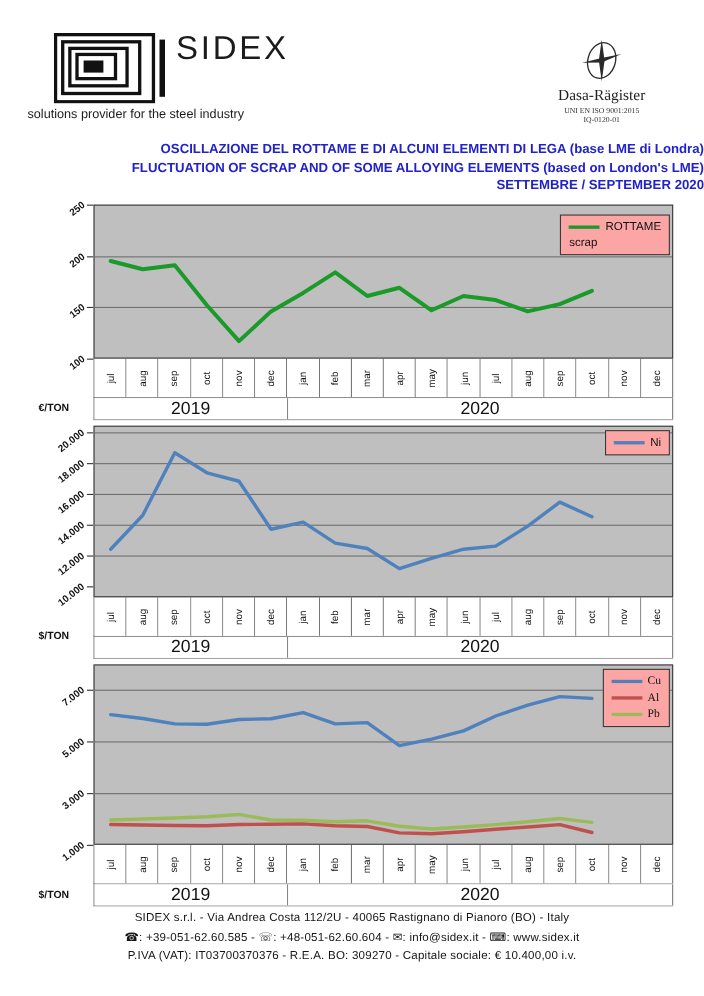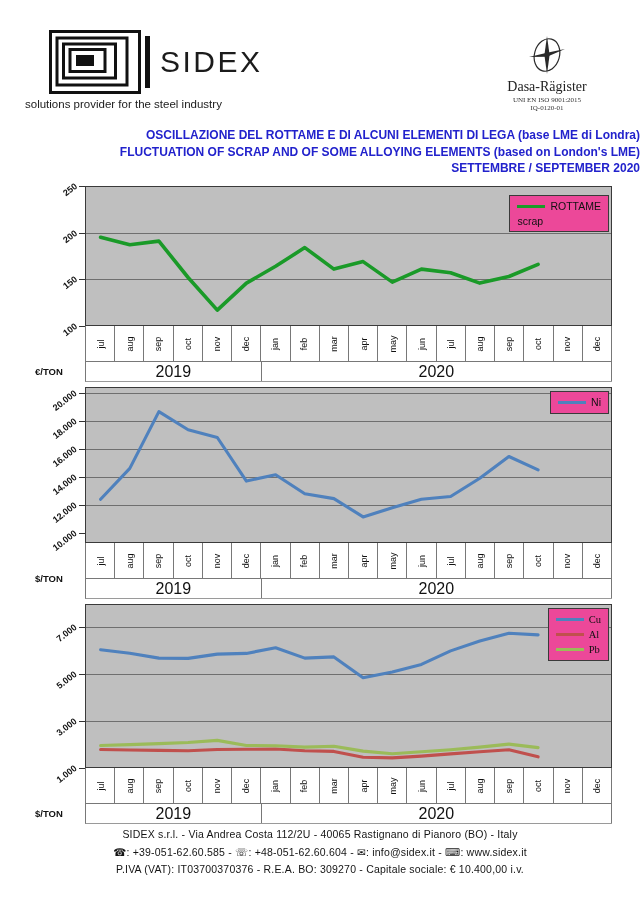--- a/index.html
+++ b/index.html
@@ -3,21 +3,21 @@
 <meta charset="utf-8">
 <style>
   html,body { margin:0; padding:0; }
   body {
     width:640px; height:905px; position:relative; background:#ffffff;
     font-family:"Liberation Sans", sans-serif; color:#111; overflow:hidden;
   }
 
   
   .header { position:absolute; top:30px; left:25px; width:592px; height:88px; }
-  .logo-row { display:flex; align-items:center;padding-left:24px; }
+  .logo-row { display:flex; align-items:flex-start;padding-left:24px; }
   .brand { font-size:30px; letter-spacing:2.5px; line-height:1; color:#1b1b1b; margin-left:7px; margin-bottom:1px; font-weight:400; }
   .tagline { font-size:11.5px; margin-top:4px; color:#1b1b1b; }
   .cert { position:absolute; right:6px; top:6px; width:128px; text-align:center; }
   .cert-name { font-family:"Liberation Serif", serif; font-size:14px; color:#222; margin-top:1px; }
   .cert-std  { font-family:"Liberation Serif", serif; font-size:7px; color:#333; margin-top:1px; }
   .cert-id   { font-family:"Liberation Serif", serif; font-size:7px; color:#333; }
 
   
   .title-block { position:absolute; top:127px; left:0; width:640px; text-align:right;
     font-weight:bold; font-size:12px; line-height:16.5px; }
@@ -34,21 +34,21 @@
   .months { grid-column:2; grid-row:2; display:flex; height:36px;
             border-left:1px solid #787878; border-bottom:1px solid #787878; box-sizing:border-box; }
   .mcell { flex:1; display:flex; align-items:center; justify-content:center;
            border-right:1px solid #787878; background:#fff; overflow:visible; }
   .mcell span { transform:rotate(-90deg); font-size:9px; white-space:nowrap; color:#111; }
   .years { grid-column:2; grid-row:3; display:flex; height:20px;
            border-left:1px solid #787878; border-bottom:1px solid #9a9a9a; box-sizing:border-box; }
   .ycell { display:flex; align-items:center; justify-content:center;
            border-right:1px solid #787878; font-size:16px; background:#fff; color:#111; }
   .unit { position:absolute; left:12px; font-size:9.5px; font-weight:bold; white-space:nowrap; }
-  .legend { position:absolute; background:#ec4899; border:1px solid #3a3a3a; padding:3px 7px; z-index:3; }
+  .legend { position:absolute; background:#fca5a5; border:1px solid #3a3a3a; padding:3px 7px; z-index:3; }
   .lrow { display:flex; align-items:center; line-height:15px; }
   .ldash { width:28px; height:3px; margin-right:5px; flex:0 0 auto; }
   .llabel { font-size:10.5px; color:#111; }
   .lsub { font-size:10.5px; line-height:14px; color:#111; }
   .plot svg { position:absolute; left:0; top:0; z-index:2; }
 
   
   .footer { position:absolute; top:826px; left:0; width:640px; text-align:center;
     font-size:10.5px; line-height:17.5px; color:#141414; letter-spacing:0.2px; }
 </style>

